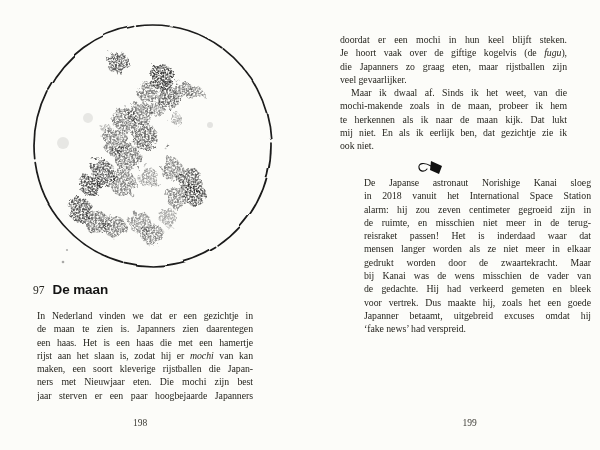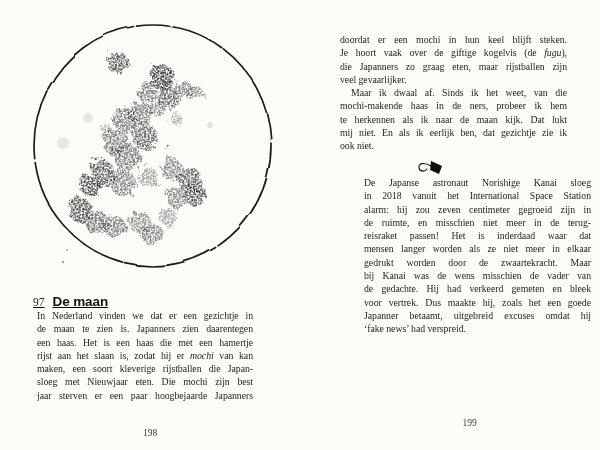--- a/index.html
+++ b/index.html
@@ -17,32 +17,32 @@
     color:var(--ink,#26251f);
     overflow:hidden;letter-spacing:-0.05px;font-family:Liberation Serif, serif;
   }
   .line i{font-style:italic;}
   .jl{text-align:justify;}
   .jl::after{content:"";display:inline-block;width:100%;height:0;}
   .ind{text-indent:11px;}
   #col-left{left:37px;top:309px;width:216px;}
   #col-right-top{left:340px;top:33px;width:227px;}
   #col-right-bottom{left:340px;top:176px;width:227px;margin-left:24px;}
-  .chapter{position:absolute;left:33px;top:292px;white-space:nowrap;text-decoration:underline;}
+  .chapter{position:absolute;left:33px;top:280px;white-space:nowrap;}
   .chnum{font-size:11.5px;color:var(--ink,#26251f);margin-right:8px;}
   .chtitle{
     display:inline;margin:0;
     font:700 13.5px "Liberation Sans",sans-serif;
     color:var(--title-ink,#141414);letter-spacing:-0.1px;
   }
   .folio{
     position:absolute;top:418px;font-size:9.5px;
     color:var(--folio-ink,#3c3b35);text-align:center;
   }
-  #folio-left{left:42px;width:216px;margin-top:10px;}
+  #folio-left{left:32px;width:216px;}
   #folio-right{left:356px;width:227px;}
   .moonfig{position:absolute;left:30px;top:18px;width:250px;height:256px;margin:0;}
   .ornament{position:absolute;left:418px;top:158px;width:28px;height:20px;}
 </style>
 </head>
 <body>
 
 <div class="spread">
 
   <section class="page">
@@ -111,40 +111,40 @@
       <span class="chnum">97</span><h1 class="chtitle">De maan</h1>
     </header>
 
     <div id="col-left" class="textcol">
         <div class="para">
           <div class="line jl">In Nederland vinden we dat er een gezichtje in</div>
           <div class="line jl">de maan te zien is. Japanners zien daarentegen</div>
           <div class="line jl">een haas. Het is een haas die met een hamertje</div>
           <div class="line jl">rijst aan het slaan is, zodat hij er <i>mochi</i> van kan</div>
           <div class="line jl">maken, een soort kleverige rijstballen die Japan-</div>
-          <div class="line jl">sloeg met Nieuwjaar eten. Die mochi zijn best</div>
+          <div class="line jl">ners met Nieuwjaar eten. Die mochi zijn best</div>
           <div class="line jl">jaar sterven er een paar hoogbejaarde Japanners</div>
         </div>
       </div>
 
     <div id="folio-left" class="folio">198</div>
   </section>
 
   <section class="page">
 
     <div id="col-right-top" class="textcol">
         <div class="para">
           <div class="line jl">doordat er een mochi in hun keel blijft steken.</div>
           <div class="line jl">Je hoort vaak over de giftige kogelvis (de <i>fugu</i>),</div>
           <div class="line jl">die Japanners zo graag eten, maar rijstballen zijn</div>
           <div class="line">veel gevaarlijker.</div>
         </div>
         <div class="para">
           <div class="line jl ind">Maar ik dwaal af. Sinds ik het weet, van die</div>
-          <div class="line jl">mochi-makende haas in de ners, probeer ik hem</div>
+          <div class="line jl">mochi-makende zoals in de maan, probeer ik hem</div>
           <div class="line jl">te herkennen als ik naar de maan kijk. Dat lukt</div>
           <div class="line jl">mij niet. En als ik eerlijk ben, dat gezichtje zie ik</div>
           <div class="line">ook niet.</div>
         </div>
       </div>
 
     <div class="ornament">
       <svg width="28" height="20" viewBox="0 0 28 20" xmlns="http://www.w3.org/2000/svg">
         <path d="M13 8 C 6 4 0 5 1 10 C 2 14 7 14 9 11" fill="none" stroke="#101010" stroke-width="1.1" stroke-linecap="round"></path>
         <path d="M13 3 L24 8 L21 16 L12 12 Z" fill="#101010"></path>

